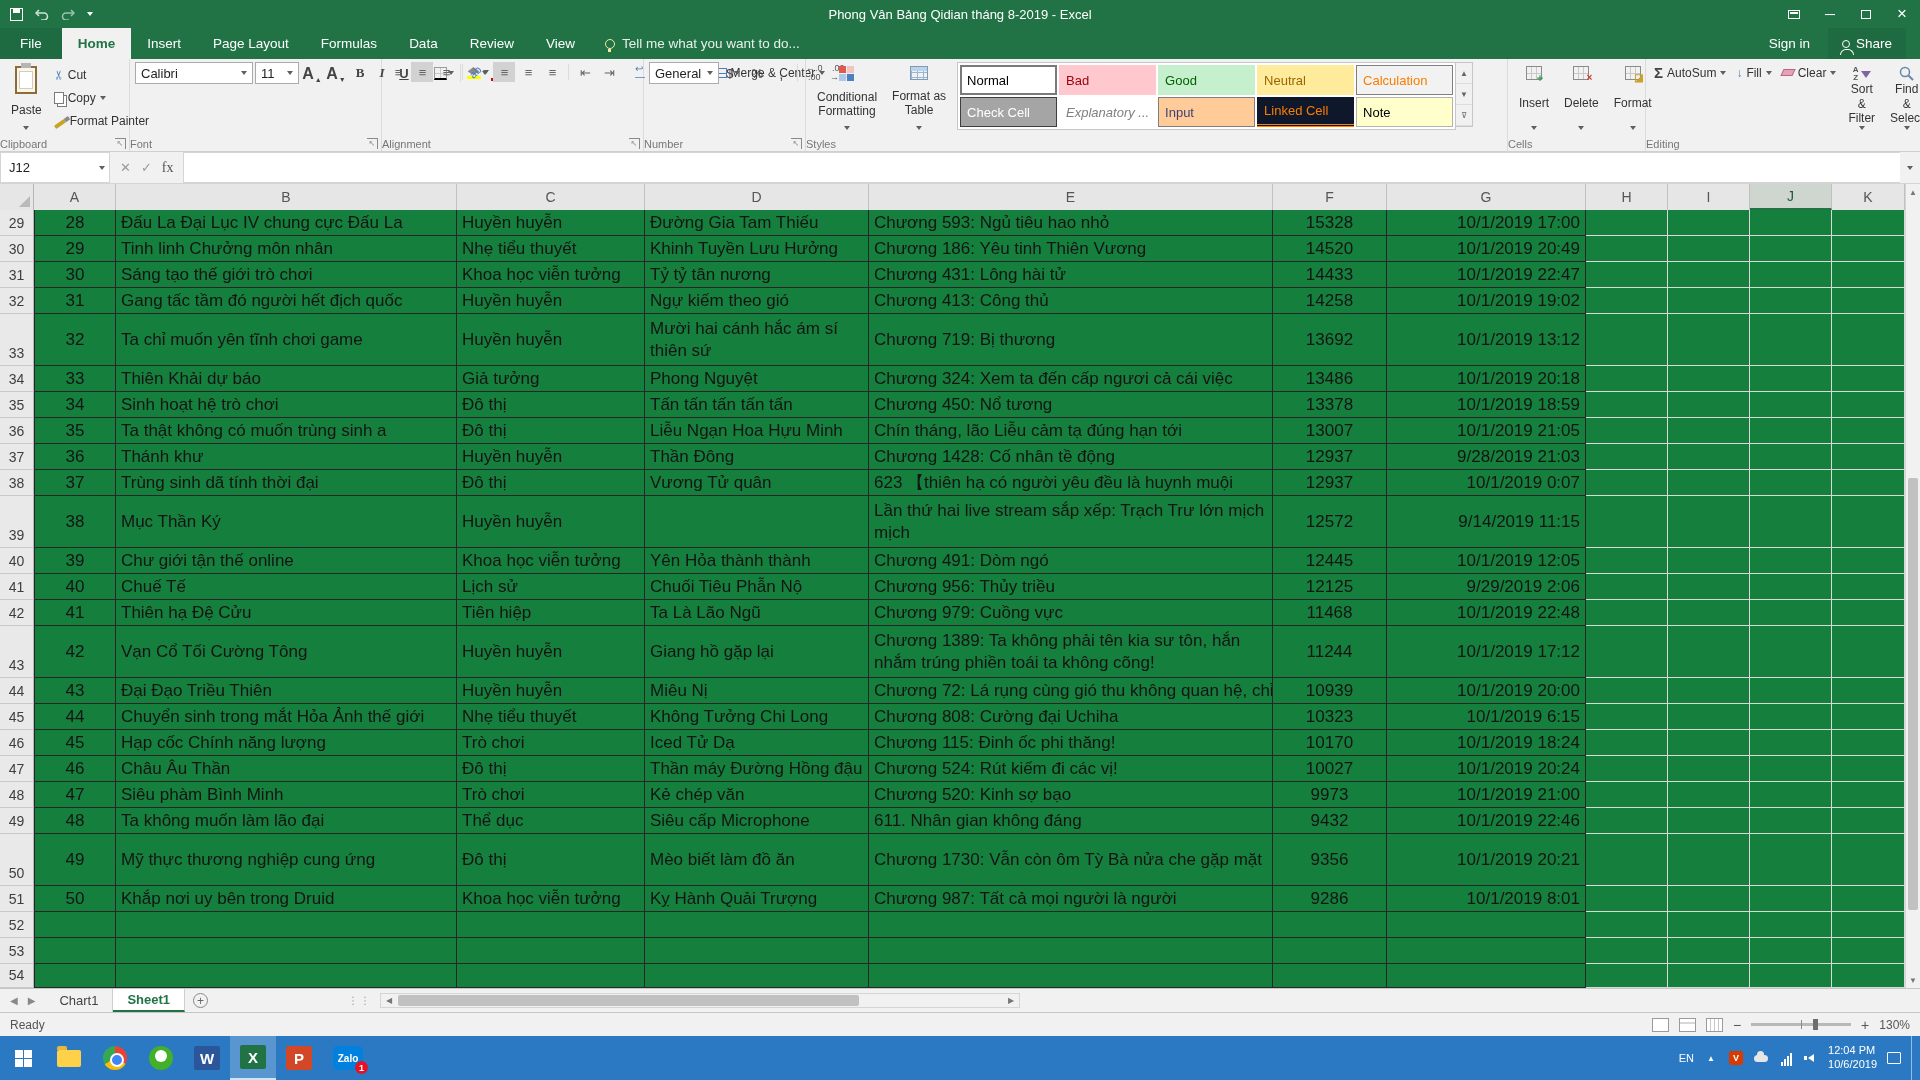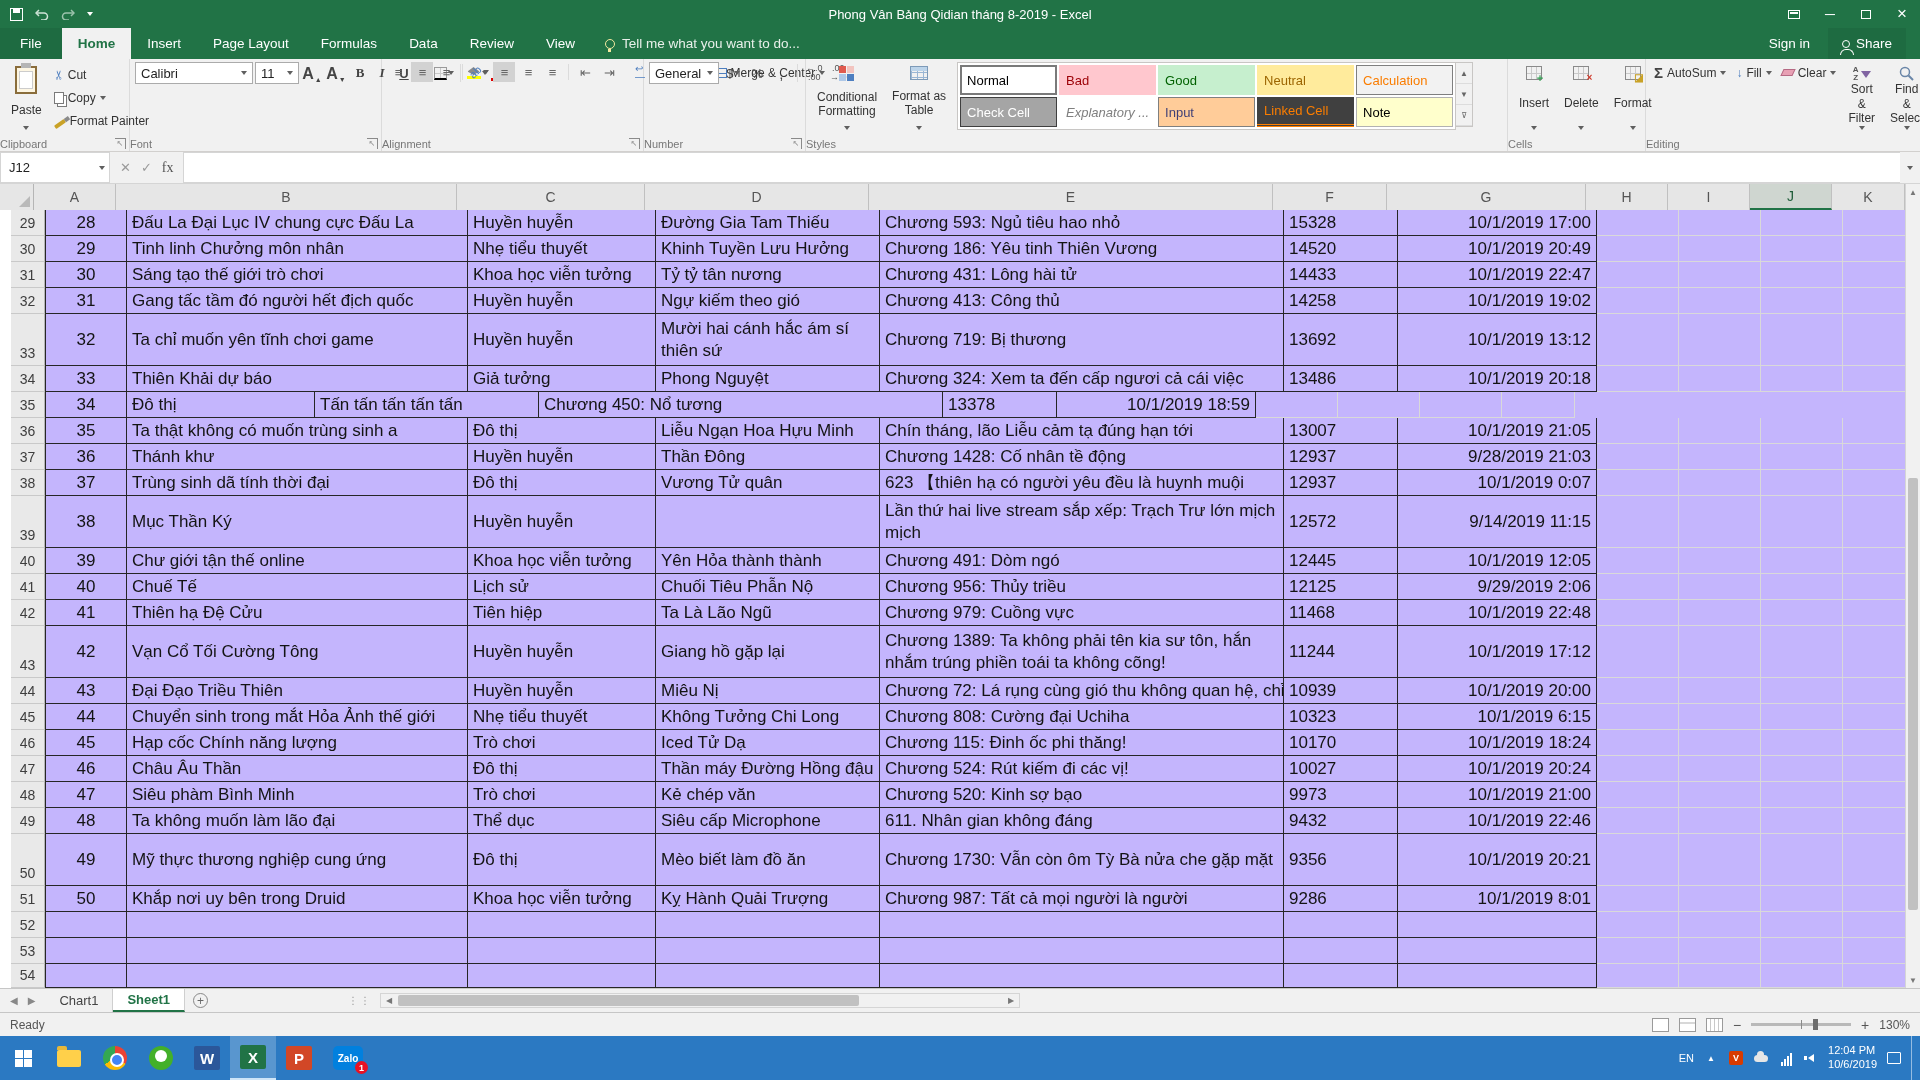--- a/index.html
+++ b/index.html
@@ -105,31 +105,31 @@
 
   
   .colhdrs{position:absolute;top:184px;left:0;height:26px;display:flex;background:#e6e6e6;border-bottom:1px solid #9f9f9f}
   .corner{width:34px;height:26px;border-right:1px solid #b5b5b5;position:relative;background:#e6e6e6}
   .corner:after{content:"";position:absolute;right:3px;bottom:3px;border-left:11px solid transparent;border-bottom:11px solid #b9b9b9}
   .colhdr{height:26px;display:flex;align-items:center;justify-content:center;font-size:14px;color:#555;border-right:1px solid #c0c0c0;background:#e6e6e6}
   .colhdr.selhdr{background:#cfd6d0;border-bottom:2px solid #217346;color:#1e5c38}
   .w-a{width:82px}.w-b{width:341px}.w-c{width:188px}.w-d{width:224px}.w-e{width:404px}
   .w-f{width:114px}.w-g{width:199px}.w-h{width:82px}.w-i{width:82px}.w-j{width:82px}.w-k{width:73px}
 
-  .gridrows{position:absolute;top:210px;left:11px;width:1905px;height:778px;overflow:hidden;background:#c4b5fd}
+  .gridrows{position:absolute;top:210px;left:0;width:1905px;height:778px;overflow:hidden;background:#15803d}
   .grow{display:flex;height:26px}
   .grow.tall{height:52px}
   .grow.partial{height:24px;overflow:hidden}
   .rh{width:34px;background:#e9e9e9;border-right:1px solid #b5b5b5;border-bottom:1px solid #c9c9c9;color:#3e3e3e;font-size:14px;display:flex;align-items:flex-end;justify-content:center;padding-bottom:4px;flex-shrink:0}
   .cell{display:flex;align-items:center;padding:0 5px;font-size:17px;color:#141414;overflow:hidden;white-space:nowrap;flex-shrink:0}
   .cell.tbl{border-right:1px solid #262626;border-bottom:1px solid #262626}
   .cell.emp{border-right:1px solid #d9d9d9;border-bottom:1px solid #d9d9d9}
   .c-a{width:82px;justify-content:center;border-left:1px solid #262626}
   .c-b{width:341px}.c-c{width:188px}.c-d{width:224px}.c-e{width:404px}
-  .c-f{width:114px;justify-content:flex-start}.c-g{width:199px;justify-content:flex-end}
+  .c-f{width:114px;justify-content:center}.c-g{width:199px;justify-content:flex-end}
   .c-h{width:82px}.c-i{width:82px}.c-j{width:82px}.c-k{width:73px}
   .grow.tall .c-d span,.grow.tall .c-e span{white-space:normal;line-height:1.25}
 
   
   .vscroll{position:absolute;top:184px;right:0;width:15px;height:804px;background:#f1f1f1;border-left:1px solid #d5d5d5;display:flex;flex-direction:column;align-items:center}
   .vbtn{height:16px;width:100%;display:flex;align-items:center;justify-content:center;font-size:8px;color:#777}
   .vtrack{flex:1;width:100%;position:relative}
   .vthumb{position:absolute;left:2px;right:2px;top:36%;height:56%;background:#c1c1c1;border-radius:2px}
 
   
@@ -388,21 +388,21 @@
       <div class="gallerywrap">
         <div class="gallery" id="style-gallery">
             <div class="gitem" style="background: rgb(255, 255, 255); color: rgb(0, 0, 0); box-shadow: rgb(122, 122, 122) 0px 0px 0px 2px inset;">Normal</div>
             <div class="gitem" style="background: rgb(255, 199, 206); color: rgb(156, 0, 6);">Bad</div>
             <div class="gitem" style="background: rgb(198, 239, 206); color: rgb(0, 97, 0);">Good</div>
             <div class="gitem" style="background: rgb(255, 235, 156); color: rgb(156, 101, 0);">Neutral</div>
             <div class="gitem" style="background: rgb(242, 242, 242); color: rgb(250, 125, 0); box-shadow: rgb(127, 127, 127) 0px 0px 0px 1px inset;">Calculation</div>
             <div class="gitem" style="background: rgb(165, 165, 165); color: rgb(255, 255, 255); box-shadow: rgb(63, 63, 63) 0px 0px 0px 1px inset;">Check Cell</div>
             <div class="gitem" style="background: rgb(255, 255, 255); color: rgb(127, 127, 127); font-style: italic;">Explanatory ...</div>
             <div class="gitem" style="background: rgb(255, 204, 153); color: rgb(63, 63, 118); box-shadow: rgb(127, 127, 127) 0px 0px 0px 1px inset;">Input</div>
-            <div class="gitem" style="background: #404040; color: rgb(250, 125, 0); border-bottom: 3px double rgb(255, 128, 1);">Linked Cell</div>
+            <div class="gitem" style="background: #0f172a; color: rgb(250, 125, 0); border-bottom: 3px double rgb(255, 128, 1);">Linked Cell</div>
             <div class="gitem" style="background: rgb(255, 255, 204); color: rgb(0, 0, 0); box-shadow: rgb(178, 178, 178) 0px 0px 0px 1px inset;">Note</div>
           </div>
         <div class="galscroll">
           <div>▲</div>
           <div>▼</div>
           <div>⊽</div>
         </div>
       </div>
       <div class="grouplabel" style="right:0">Styles</div>
     </div>
@@ -672,20 +672,23 @@
         </div>
         <div class="cell emp c-h"></div>
         <div class="cell emp c-i"></div>
         <div class="cell emp c-j"></div>
         <div class="cell emp c-k"></div>
       </div>
       <div class="grow">
         <div class="rh">35</div>
         <div class="cell tbl c-a">
           <span>34</span>
+        </div>
+        <div class="cell tbl c-b">
+          <span>Sinh hoạt hệ trò chơi</span>
         </div>
         <div class="cell tbl c-c">
           <span>Đô thị</span>
         </div>
         <div class="cell tbl c-d">
           <span>Tấn tấn tấn tấn tấn</span>
         </div>
         <div class="cell tbl c-e">
           <span>Chương 450: Nổ tương</span>
         </div>

